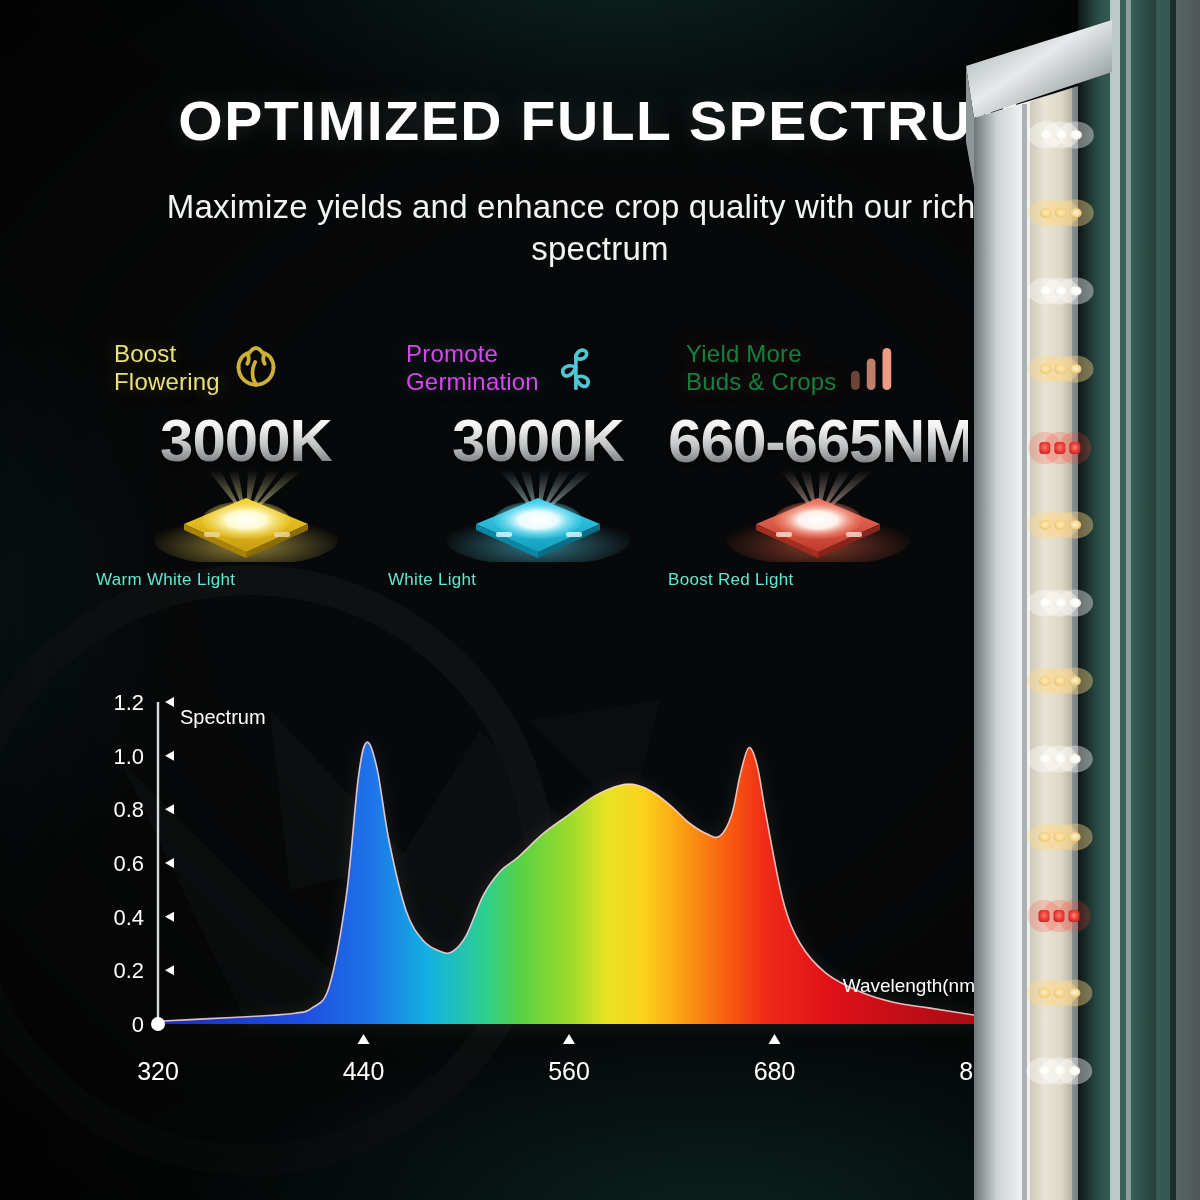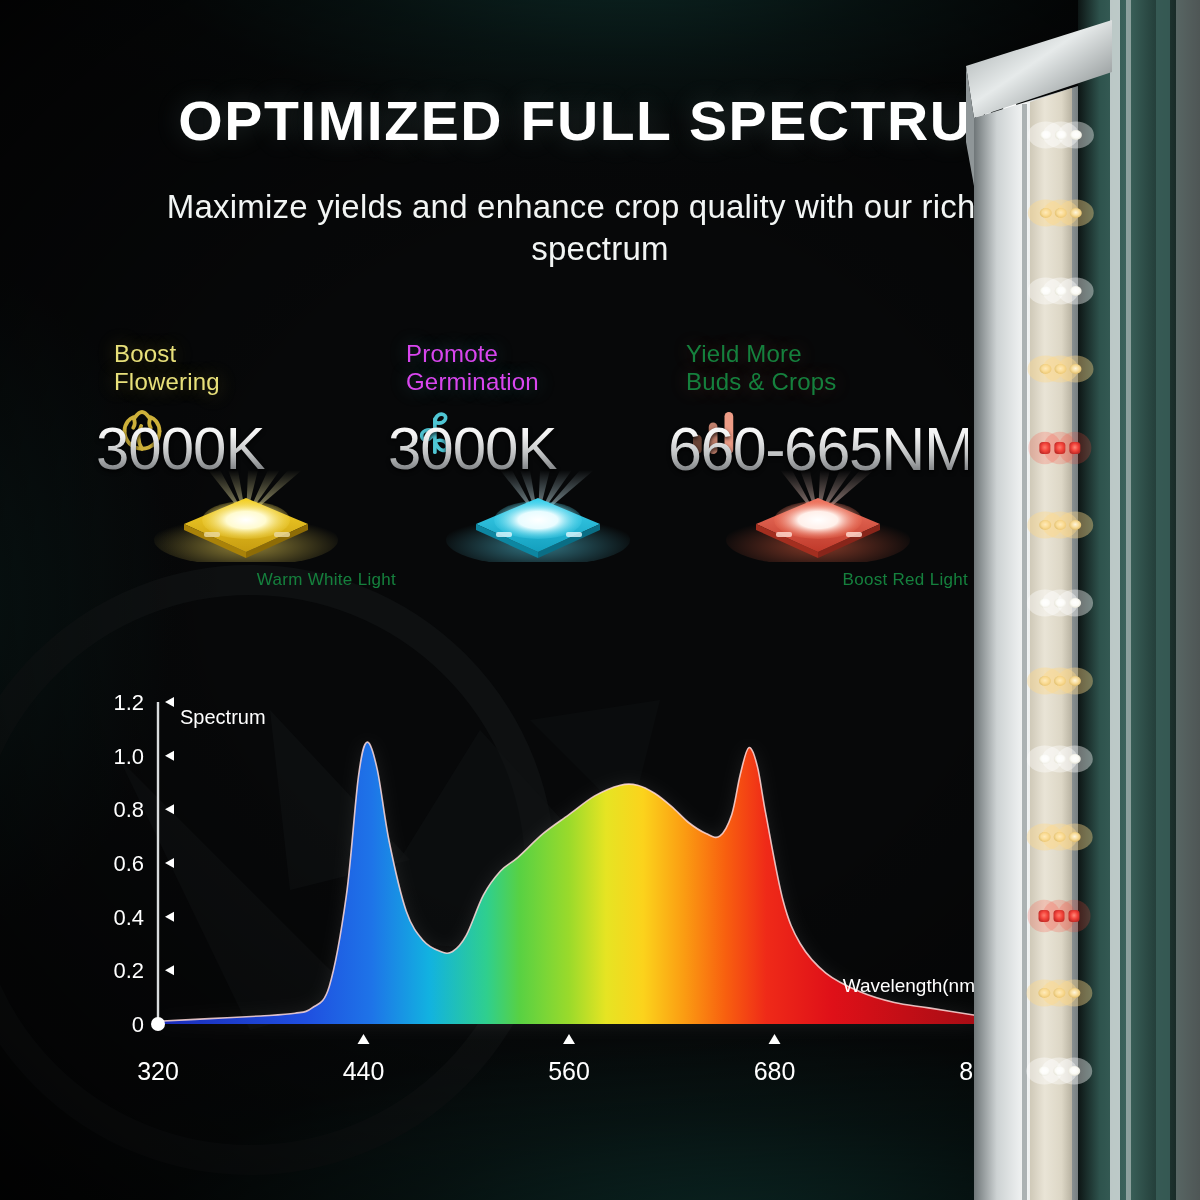--- a/index.html
+++ b/index.html
@@ -46,45 +46,45 @@
     letter-spacing:.2px;
   }
 
   
   .features{position:absolute;left:96px;top:330px;width:880px;height:270px;}
   .feat{position:absolute;top:0;width:300px;height:270px;}
   .feat-1{left:0;}
   .feat-2{left:292px;}
   .feat-3{left:572px;}
 
-  .feat-head{position:absolute;top:10px;left:18px;display:flex;align-items:flex-start;gap:8px;flex-direction:column;}
+  .feat-head{position:absolute;top:10px;left:18px;display:flex;align-items:flex-end;gap:8px;}
   .feat-title{
     font-size:24px;line-height:1.18;font-weight:400;white-space:pre-line;letter-spacing:.2px;
   }
   .t-gold{color:#e8e07a;text-shadow:0 0 18px rgba(210,185,70,.35);}
   .t-cyan{color:#d946ef;text-shadow:0 0 18px rgba(90,200,210,.35);}
   .t-red {color:#15803d;text-shadow:0 0 18px rgba(220,110,90,.30);}
 
   .feat-icon{width:56px;height:56px;flex:0 0 56px;display:block;}
 
   .feat-num{
-    position:absolute;top:84px;left:0;width:300px;text-align:left;
-    font-size:60px;font-weight:400;letter-spacing:-1px;
+    position:absolute;top:76px;left:0;width:300px;text-align:center;
+    font-size:60px;font-weight:700;letter-spacing:-1px;
     background:linear-gradient(180deg,#ffffff 4%,#f3f3f3 30%,#bfc1c2 58%,#7d8083 82%,#5d6164 100%);
     -webkit-background-clip:text;background-clip:text;color:transparent;
     -webkit-text-fill-color:transparent;
     filter:drop-shadow(0 2px 2px rgba(0,0,0,.85));
     white-space:nowrap;
   }
   .feat-num.small{font-size:61px;letter-spacing:-1.5px;}
 
   .led-wrap{position:absolute;top:140px;left:0;width:300px;height:92px;}
   .led-caption{
-    position:absolute;top:240px;left:0;width:300px;text-align:right;
-    font-size:17px;color:#15803d;letter-spacing:.3px;
+    position:absolute;top:240px;left:0;width:300px;text-align:left;
+    font-size:17px;color:#5eead4;letter-spacing:.3px;
   }
 
   
   .chart{position:absolute;left:96px;top:672px;width:900px;height:420px;}
   .chart svg{display:block;}
   .axis-text{fill:#ffffff;font-family:"Liberation Sans",sans-serif;}
 
   
   .growbar{position:absolute;right:0;top:0;width:240px;height:1200px;overflow:hidden;}
 </style>
@@ -217,20 +217,21 @@
             <path d="M150 48 L192 0 L206 0 Z" fill="url(#ray2)"></path>
           </g>
           <path d="M150 28 L212 54 L150 82 L88 54 Z" fill="url(#body2)"></path>
           <path d="M88 54 L150 82 L150 88 L88 60 Z" fill="#0d86a1"></path>
           <path d="M212 54 L150 82 L150 88 L212 60 Z" fill="#0a6e85"></path>
           <ellipse cx="150" cy="50" rx="44" ry="19" fill="url(#hot2)"></ellipse>
           <rect x="108" y="62" width="16" height="5" rx="2" fill="#d6f4fb" opacity=".85"></rect>
           <rect x="178" y="62" width="16" height="5" rx="2" fill="#d6f4fb" opacity=".85"></rect>
         </svg>
       </div>
+      <div class="led-caption">White Light</div>
     </div>
 
     <div class="feat feat-3">
       <div class="feat-head">
         <div class="feat-title t-red">Yield More
 Buds &amp; Crops</div>
         <svg class="feat-icon" viewBox="0 0 64 64">
           <rect x="8" y="34" width="10" height="22" rx="5" fill="#6b4436"></rect>
           <rect x="26" y="20" width="10" height="36" rx="5" fill="#c07f6c"></rect>
           <rect x="44" y="8" width="10" height="48" rx="5" fill="#ee9c86"></rect>

